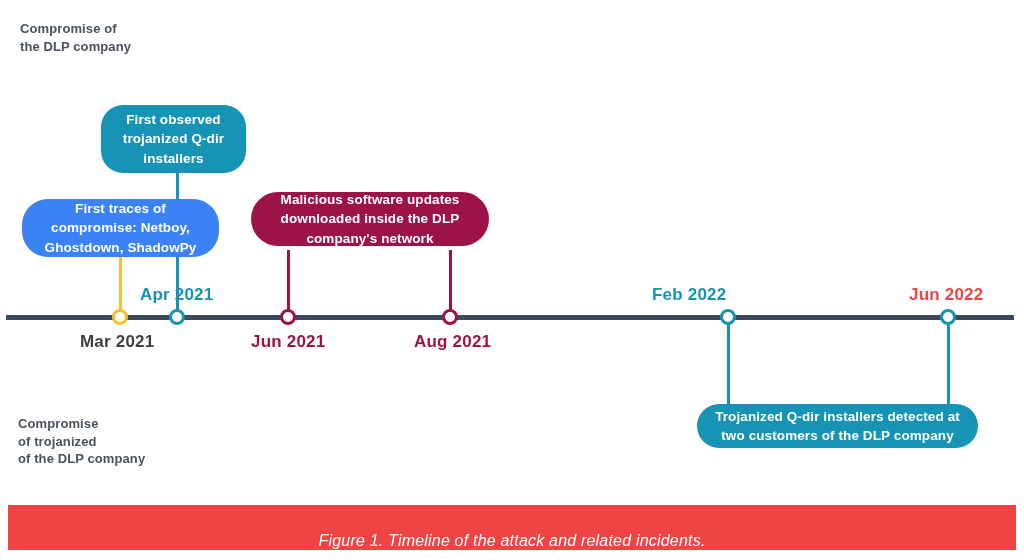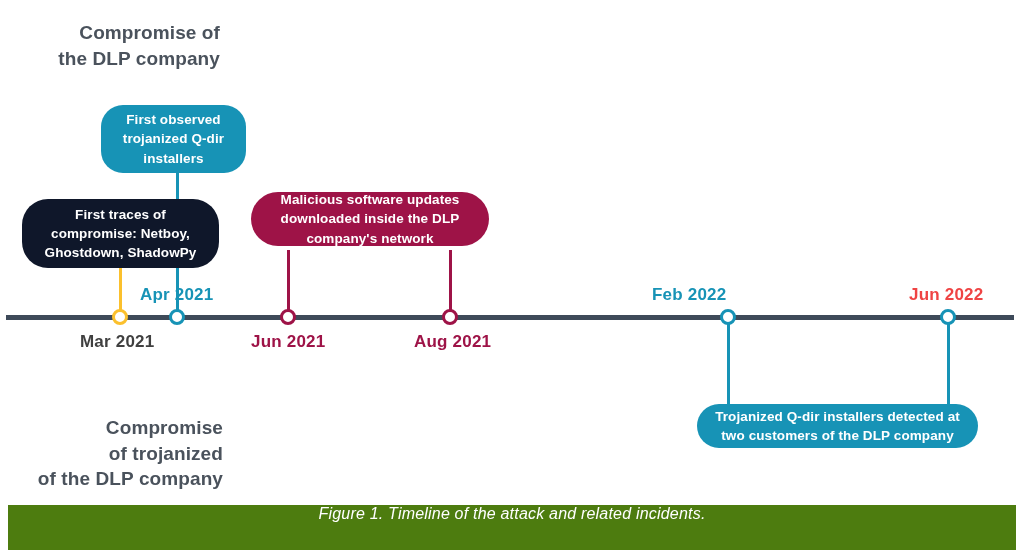--- a/index.html
+++ b/index.html
@@ -17,23 +17,23 @@
     position: relative;
     width: 1024px;
     height: 560px;
   }
 
   
   .section-heading {
     position: absolute;
     color: #4a525c;
     font-weight: bold;
-    font-size: 19px;
+    font-size: 13px;
     line-height: 1.35;
-    text-align: right;
+    text-align: left;
     letter-spacing: 0.1px;
     white-space: pre-line;
   }
   #heading-top {
     left: 20px;
     top: 20px;
     width: 200px;
   }
   #heading-bottom {
     left: 18px;
@@ -95,23 +95,23 @@
     letter-spacing: 0.1px;
   }
 
   
   #caption-bar {
     position: absolute;
     left: 8px;
     top: 505px;
     width: 1008px;
     height: 45px;
-    background: #4d7c0f;
+    background: #ef4444;
     display: flex;
-    align-items: flex-start;
+    align-items: flex-end;
     justify-content: center;
   }
   #caption-text {
     color: #ffffff;
     font-style: italic;
     font-size: 16px;
     letter-spacing: 0.2px;
   }
 </style>
 </head>
@@ -135,21 +135,21 @@
   <div class="stem" style="left:449px; top:250px; height:72px; background:#9e1347;"></div>
 
   <div class="stem" style="left:727px; top:316px; height:100px; background:#1793b6;"></div>
 
   <div class="stem" style="left:947px; top:316px; height:100px; background:#1793b6;"></div>
 
   <div class="bubble" style="left:101px; top:105px; width:145px; height:68px; border-radius:22px; background:#1793b6;">First observed
 trojanized Q-dir
 installers</div>
 
-  <div class="bubble" style="left:22px; top:199px; width:197px; height:69px; border-radius:26px; background:#0f172a;">First traces of
+  <div class="bubble" style="left:22px; top:199px; width:197px; height:58px; border-radius:26px; background:#3b82f6;">First traces of
 compromise: Netboy,
 Ghostdown, ShadowPy</div>
 
   <div class="bubble" style="left:251px; top:192px; width:238px; height:54px; border-radius:30px; background:#9e1347;">Malicious software updates
 downloaded inside the DLP
 company's network</div>
 
   <div class="bubble" style="left:697px; top:404px; width:281px; height:44px; border-radius:26px; background:#1793b6;">Trojanized Q-dir installers detected at
 two customers of the DLP company</div>
 

